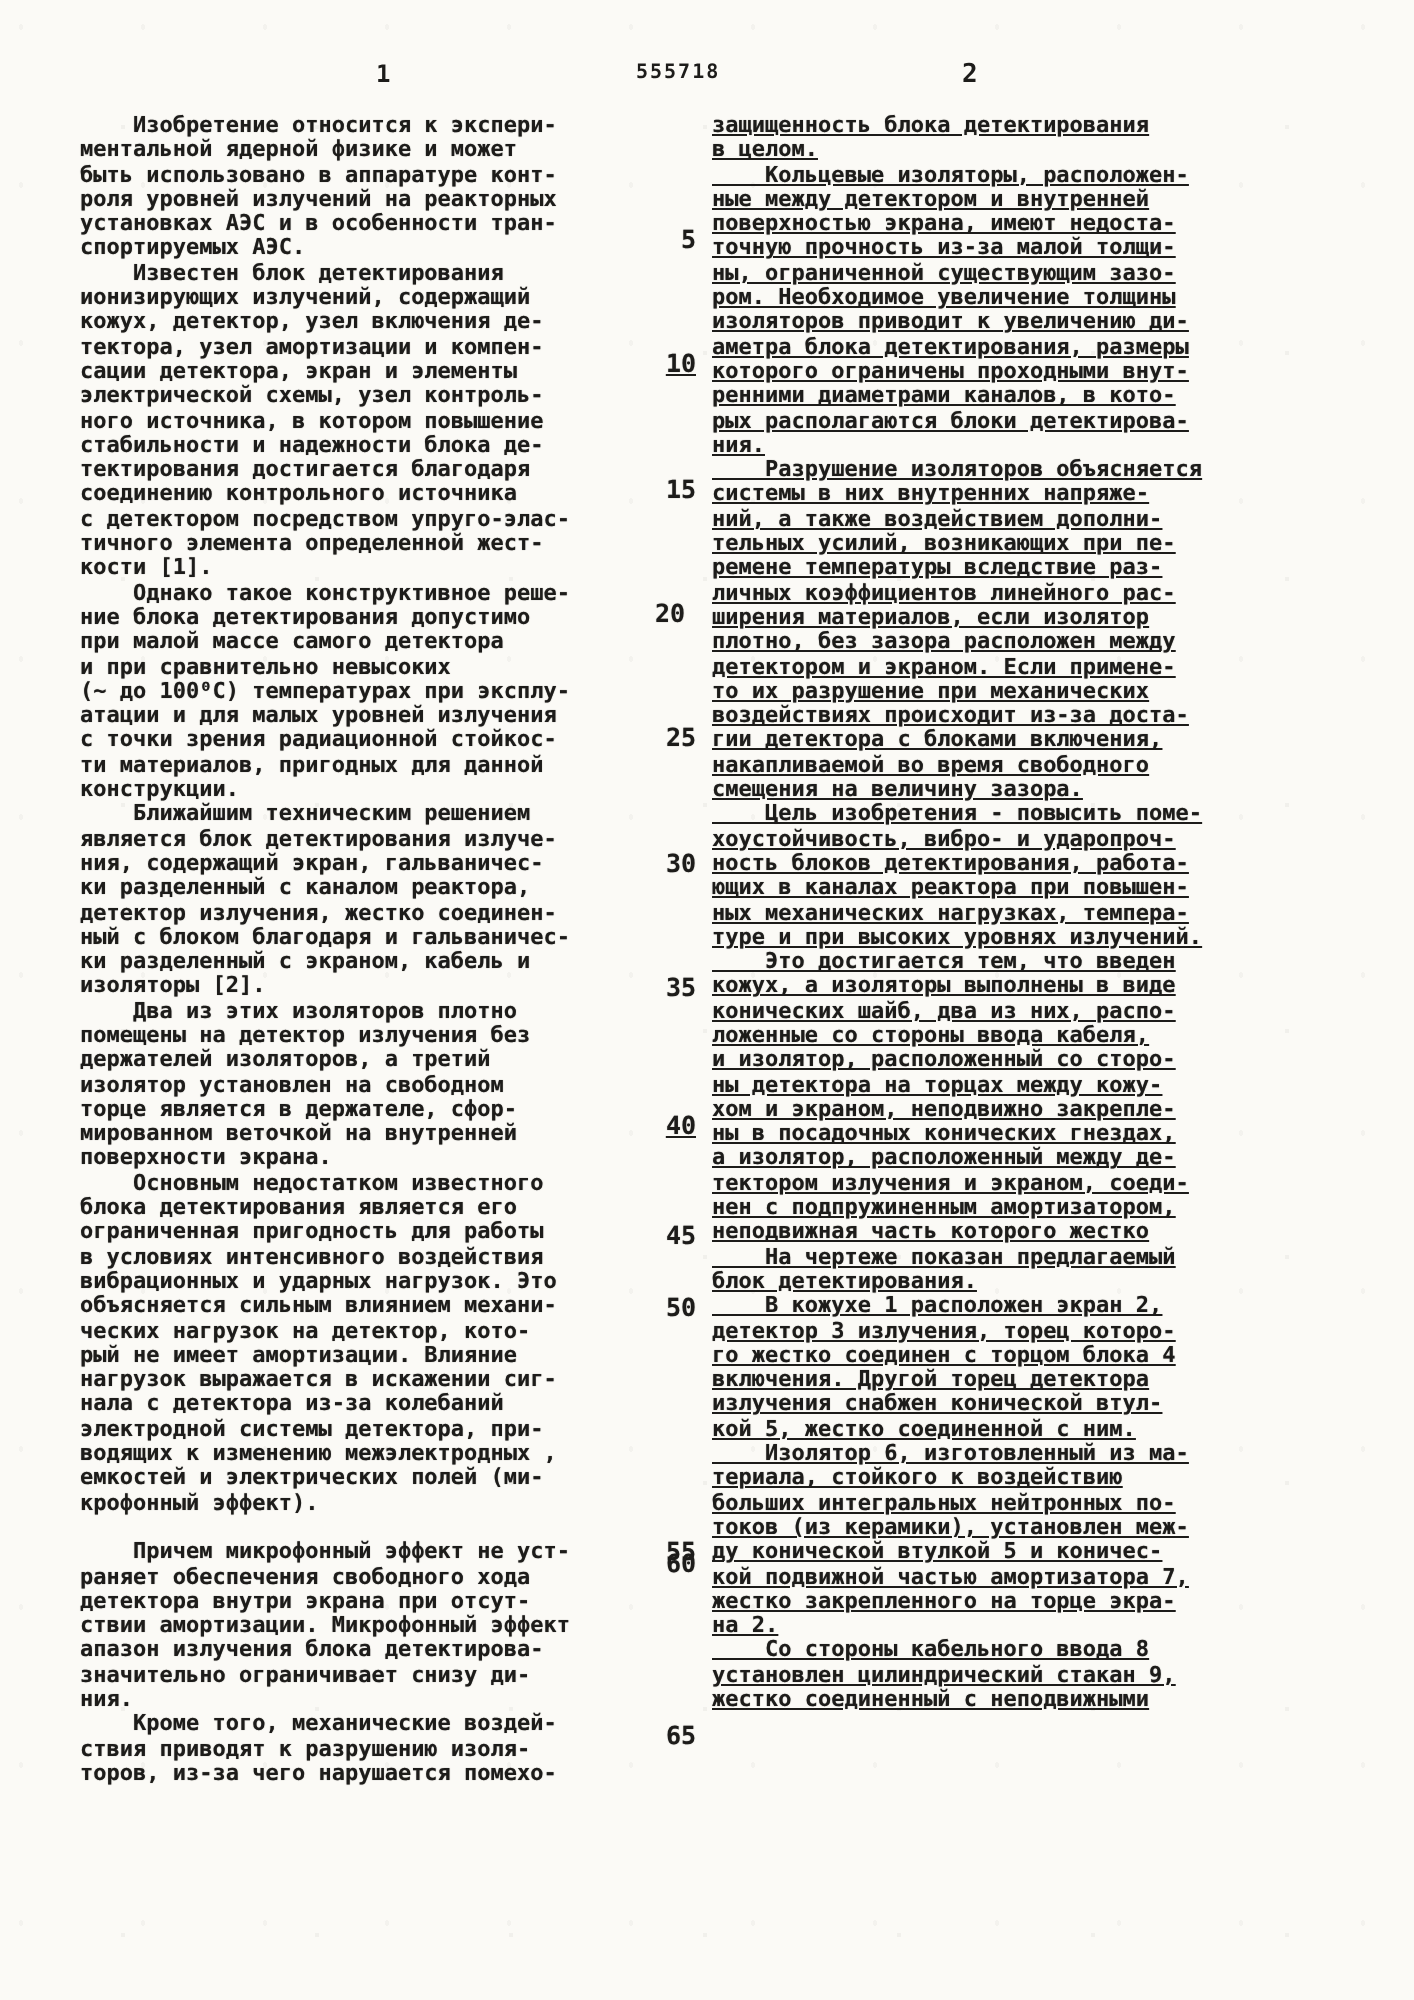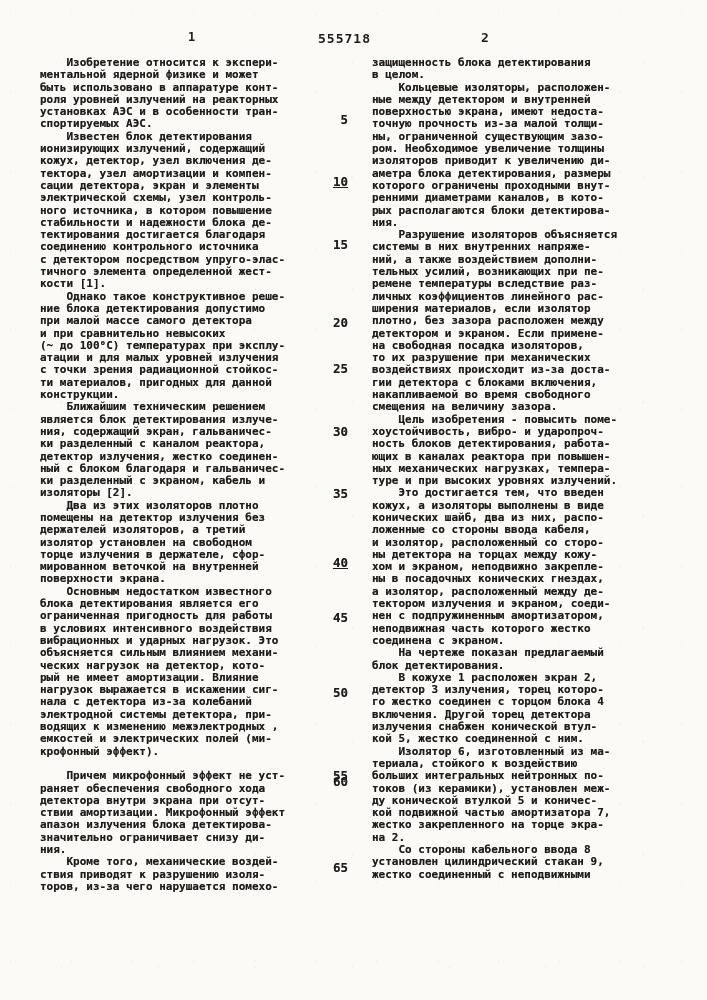--- a/index.html
+++ b/index.html
@@ -28,31 +28,31 @@
     top: 30px;
     font-size: 12px;
     letter-spacing: 0.5px;
   }
   .marker-1 { left: 188px; }
   .marker-2 { left: 481px; font-size: 13px; }
   .patent-number {
     position: absolute;
     top: 31px;
     left: 318px;
-    font-size: 13px;
+    font-size: 10px;
     letter-spacing: 1px;
   }
   .text-column {
     position: absolute;
     top: 57px;
     font-size: 11px;
     line-height: 12.3px;
   }
   .col-left  { left: 40px;  width: 300px; }
-  .col-right { left: 372px; width: 335px; }
+  .col-right { left: 356px; width: 335px; text-decoration: underline; }
   .text-line {
     height: 12.3px;
     white-space: pre;
     text-shadow: 0 0 0.5px rgba(25,24,20,0.55);
   }
   .gutter {
     position: absolute;
     top: 0; left: 322px;
     width: 26px; height: 1000px;
   }
@@ -111,21 +111,21 @@
       <div class="text-line">ния, содержащий экран, гальваничес-</div>
       <div class="text-line">ки разделенный с каналом реактора,</div>
       <div class="text-line">детектор излучения, жестко соединен-</div>
       <div class="text-line">ный с блоком благодаря и гальваничес-</div>
       <div class="text-line">ки разделенный с экраном, кабель и</div>
       <div class="text-line">изоляторы [2].</div>
       <div class="text-line">    Два из этих изоляторов плотно</div>
       <div class="text-line">помещены на детектор излучения без</div>
       <div class="text-line">держателей изоляторов, а третий</div>
       <div class="text-line">изолятор установлен на свободном</div>
-      <div class="text-line">торце излучения в держателе, сфор-</div>
+      <div class="text-line">торце является в держателе, сфор-</div>
       <div class="text-line">мированном веточкой на внутренней</div>
       <div class="text-line">поверхности экрана.</div>
       <div class="text-line">    Основным недостатком известного</div>
       <div class="text-line">блока детектирования является его</div>
       <div class="text-line">ограниченная пригодность для работы</div>
       <div class="text-line">в условиях интенсивного воздействия</div>
       <div class="text-line">вибрационных и ударных нагрузок. Это</div>
       <div class="text-line">объясняется сильным влиянием механи-</div>
       <div class="text-line">ческих нагрузок на детектор, кото-</div>
       <div class="text-line">рый не имеет амортизации. Влияние</div>
@@ -145,27 +145,27 @@
       <div class="text-line">ния.</div>
       <div class="text-line">    Кроме того, механические воздей-</div>
       <div class="text-line">ствия приводят к разрушению изоля-</div>
       <div class="text-line">торов, из-за чего нарушается помехо-</div>
     </div>
 
   <div class="gutter">
       <div class="line-number" style="top: 114px;">5</div>
       <div class="line-number" style="top: 176.3px; text-decoration: underline;">10</div>
       <div class="line-number" style="top: 238.6px;">15</div>
-      <div class="line-number" style="top: 317px;">20</div>
+      <div class="line-number" style="top: 301px; text-align: center;">20</div>
       <div class="line-number" style="top: 363.2px;">25</div>
       <div class="line-number" style="top: 425.5px;">30</div>
       <div class="line-number" style="top: 487.8px;">35</div>
       <div class="line-number" style="top: 557px; text-decoration: underline;">40</div>
       <div class="line-number" style="top: 612.4px;">45</div>
-      <div class="line-number" style="top: 687px;">50</div>
+      <div class="line-number" style="top: 648px;">50</div>
       <div class="line-number" style="top: 770px;">55</div>
       <div class="line-number" style="top: 776px;">60</div>
       <div class="line-number" style="top: 861.6px;">65</div>
     </div>
 
   <div class="text-column col-right">
       <div class="text-line">защищенность блока детектирования</div>
       <div class="text-line">в целом.</div>
       <div class="text-line">    Кольцевые изоляторы, расположен-</div>
       <div class="text-line">ные между детектором и внутренней</div>
@@ -181,21 +181,20 @@
       <div class="text-line">ния.</div>
       <div class="text-line">    Разрушение изоляторов объясняется</div>
       <div class="text-line">системы в них внутренних напряже-</div>
       <div class="text-line">ний, а также воздействием дополни-</div>
       <div class="text-line">тельных усилий, возникающих при пе-</div>
       <div class="text-line">ремене температуры вследствие раз-</div>
       <div class="text-line">личных коэффициентов линейного рас-</div>
       <div class="text-line">ширения материалов, если изолятор</div>
       <div class="text-line">плотно, без зазора расположен между</div>
       <div class="text-line">детектором и экраном. Если примене-</div>
-      <div class="text-line">на свободная посадка изоляторов,</div>
       <div class="text-line">то их разрушение при механических</div>
       <div class="text-line">воздействиях происходит из-за доста-</div>
       <div class="text-line">гии детектора с блоками включения,</div>
       <div class="text-line">накапливаемой во время свободного</div>
       <div class="text-line">смещения на величину зазора.</div>
       <div class="text-line">    Цель изобретения - повысить поме-</div>
       <div class="text-line">хоустойчивость, вибро- и ударопроч-</div>
       <div class="text-line">ность блоков детектирования, работа-</div>
       <div class="text-line">ющих в каналах реактора при повышен-</div>
       <div class="text-line">ных механических нагрузках, темпера-</div>
@@ -205,21 +204,20 @@
       <div class="text-line">конических шайб, два из них, распо-</div>
       <div class="text-line">ложенные со стороны ввода кабеля,</div>
       <div class="text-line">и изолятор, расположенный со сторо-</div>
       <div class="text-line">ны детектора на торцах между кожу-</div>
       <div class="text-line">хом и экраном, неподвижно закрепле-</div>
       <div class="text-line">ны в посадочных конических гнездах,</div>
       <div class="text-line">а изолятор, расположенный между де-</div>
       <div class="text-line">тектором излучения и экраном, соеди-</div>
       <div class="text-line">нен с подпружиненным амортизатором,</div>
       <div class="text-line">неподвижная часть которого жестко</div>
-      <div class="text-line">соединена с экраном.</div>
       <div class="text-line">    На чертеже показан предлагаемый</div>
       <div class="text-line">блок детектирования.</div>
       <div class="text-line">    В кожухе 1 расположен экран 2,</div>
       <div class="text-line">детектор 3 излучения, торец которо-</div>
       <div class="text-line">го жестко соединен с торцом блока 4</div>
       <div class="text-line">включения. Другой торец детектора</div>
       <div class="text-line">излучения снабжен конической втул-</div>
       <div class="text-line">кой 5, жестко соединенной с ним.</div>
       <div class="text-line">    Изолятор 6, изготовленный из ма-</div>
       <div class="text-line">териала, стойкого к воздействию</div>

